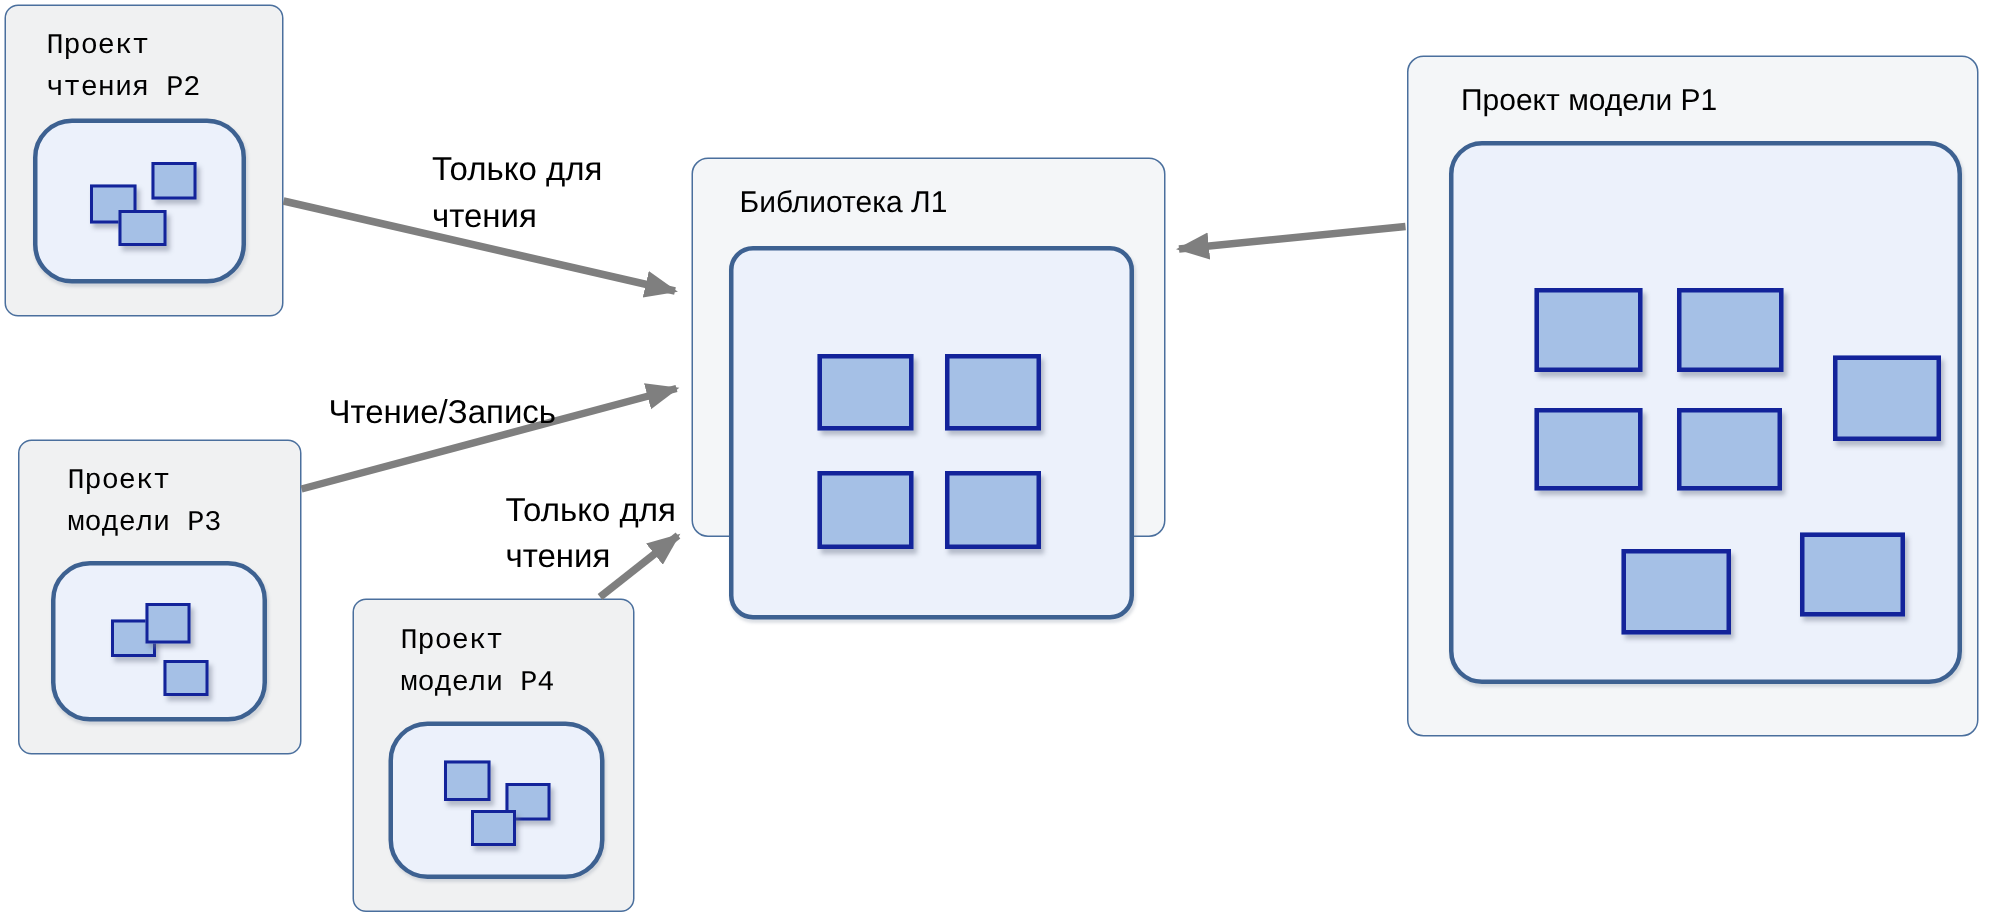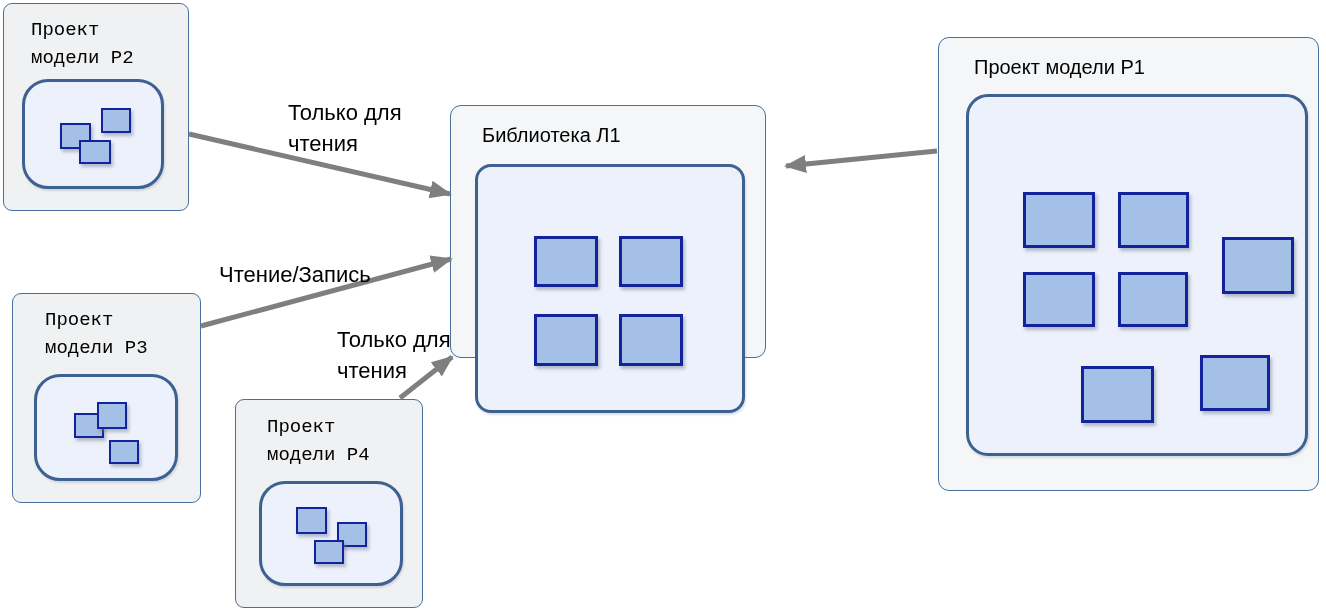--- a/index.html
+++ b/index.html
@@ -40,21 +40,21 @@
   svg.arrows { position:absolute; left:0; top:0; }
 </style>
 </head>
 <body>
 
 <div class="canvas">
 
   <div class="pbox gray" style="left:3px;top:3px;width:186px;height:208px;">
     <div class="title" style="left:27px;top:12px;">
       <div>Проект</div>
-      <div>модели P2</div>
+      <div>чтения P2</div>
     </div>
     <div class="inner r-sm" style="left:18px;top:75px;width:142px;height:110px;">
       <div class="sq" style="left:35px;top:41px;width:31px;height:26px;z-index:1;"></div>
       <div class="sq" style="left:76px;top:26px;width:30px;height:25px;z-index:2;"></div>
       <div class="sq" style="left:54px;top:58px;width:32px;height:24px;z-index:3;"></div>
     </div>
   </div>
 
   <div class="pbox gray" style="left:12px;top:293px;width:189px;height:210px;">
     <div class="title" style="left:32px;top:12px;">
@@ -73,21 +73,21 @@
       <div>Проект</div>
       <div>модели P4</div>
     </div>
     <div class="inner r-sm" style="left:23px;top:81px;width:144px;height:105px;">
       <div class="sq" style="left:34px;top:23px;width:31px;height:27px;z-index:1;"></div>
       <div class="sq" style="left:75px;top:38px;width:30px;height:25px;z-index:2;"></div>
       <div class="sq" style="left:52px;top:56px;width:30px;height:24px;z-index:3;"></div>
     </div>
   </div>
 
-  <div class="pbox light" style="left:450px;top:105px;width:316px;height:253px;">
+  <div class="pbox light" style="left:461px;top:105px;width:316px;height:253px;">
     <div class="title title-lg" style="left:31px;top:14px;">Библиотека Л1</div>
     <div class="inner r-md" style="left:24px;top:58px;width:270px;height:249px;">
       <div class="sq big" style="left:56px;top:69px;width:64px;height:51px;"></div>
       <div class="sq big" style="left:141px;top:69px;width:64px;height:51px;"></div>
       <div class="sq big" style="left:56px;top:147px;width:64px;height:52px;"></div>
       <div class="sq big" style="left:141px;top:147px;width:64px;height:52px;"></div>
     </div>
   </div>
 
   <div class="pbox light" style="left:938px;top:37px;width:381px;height:454px;">

